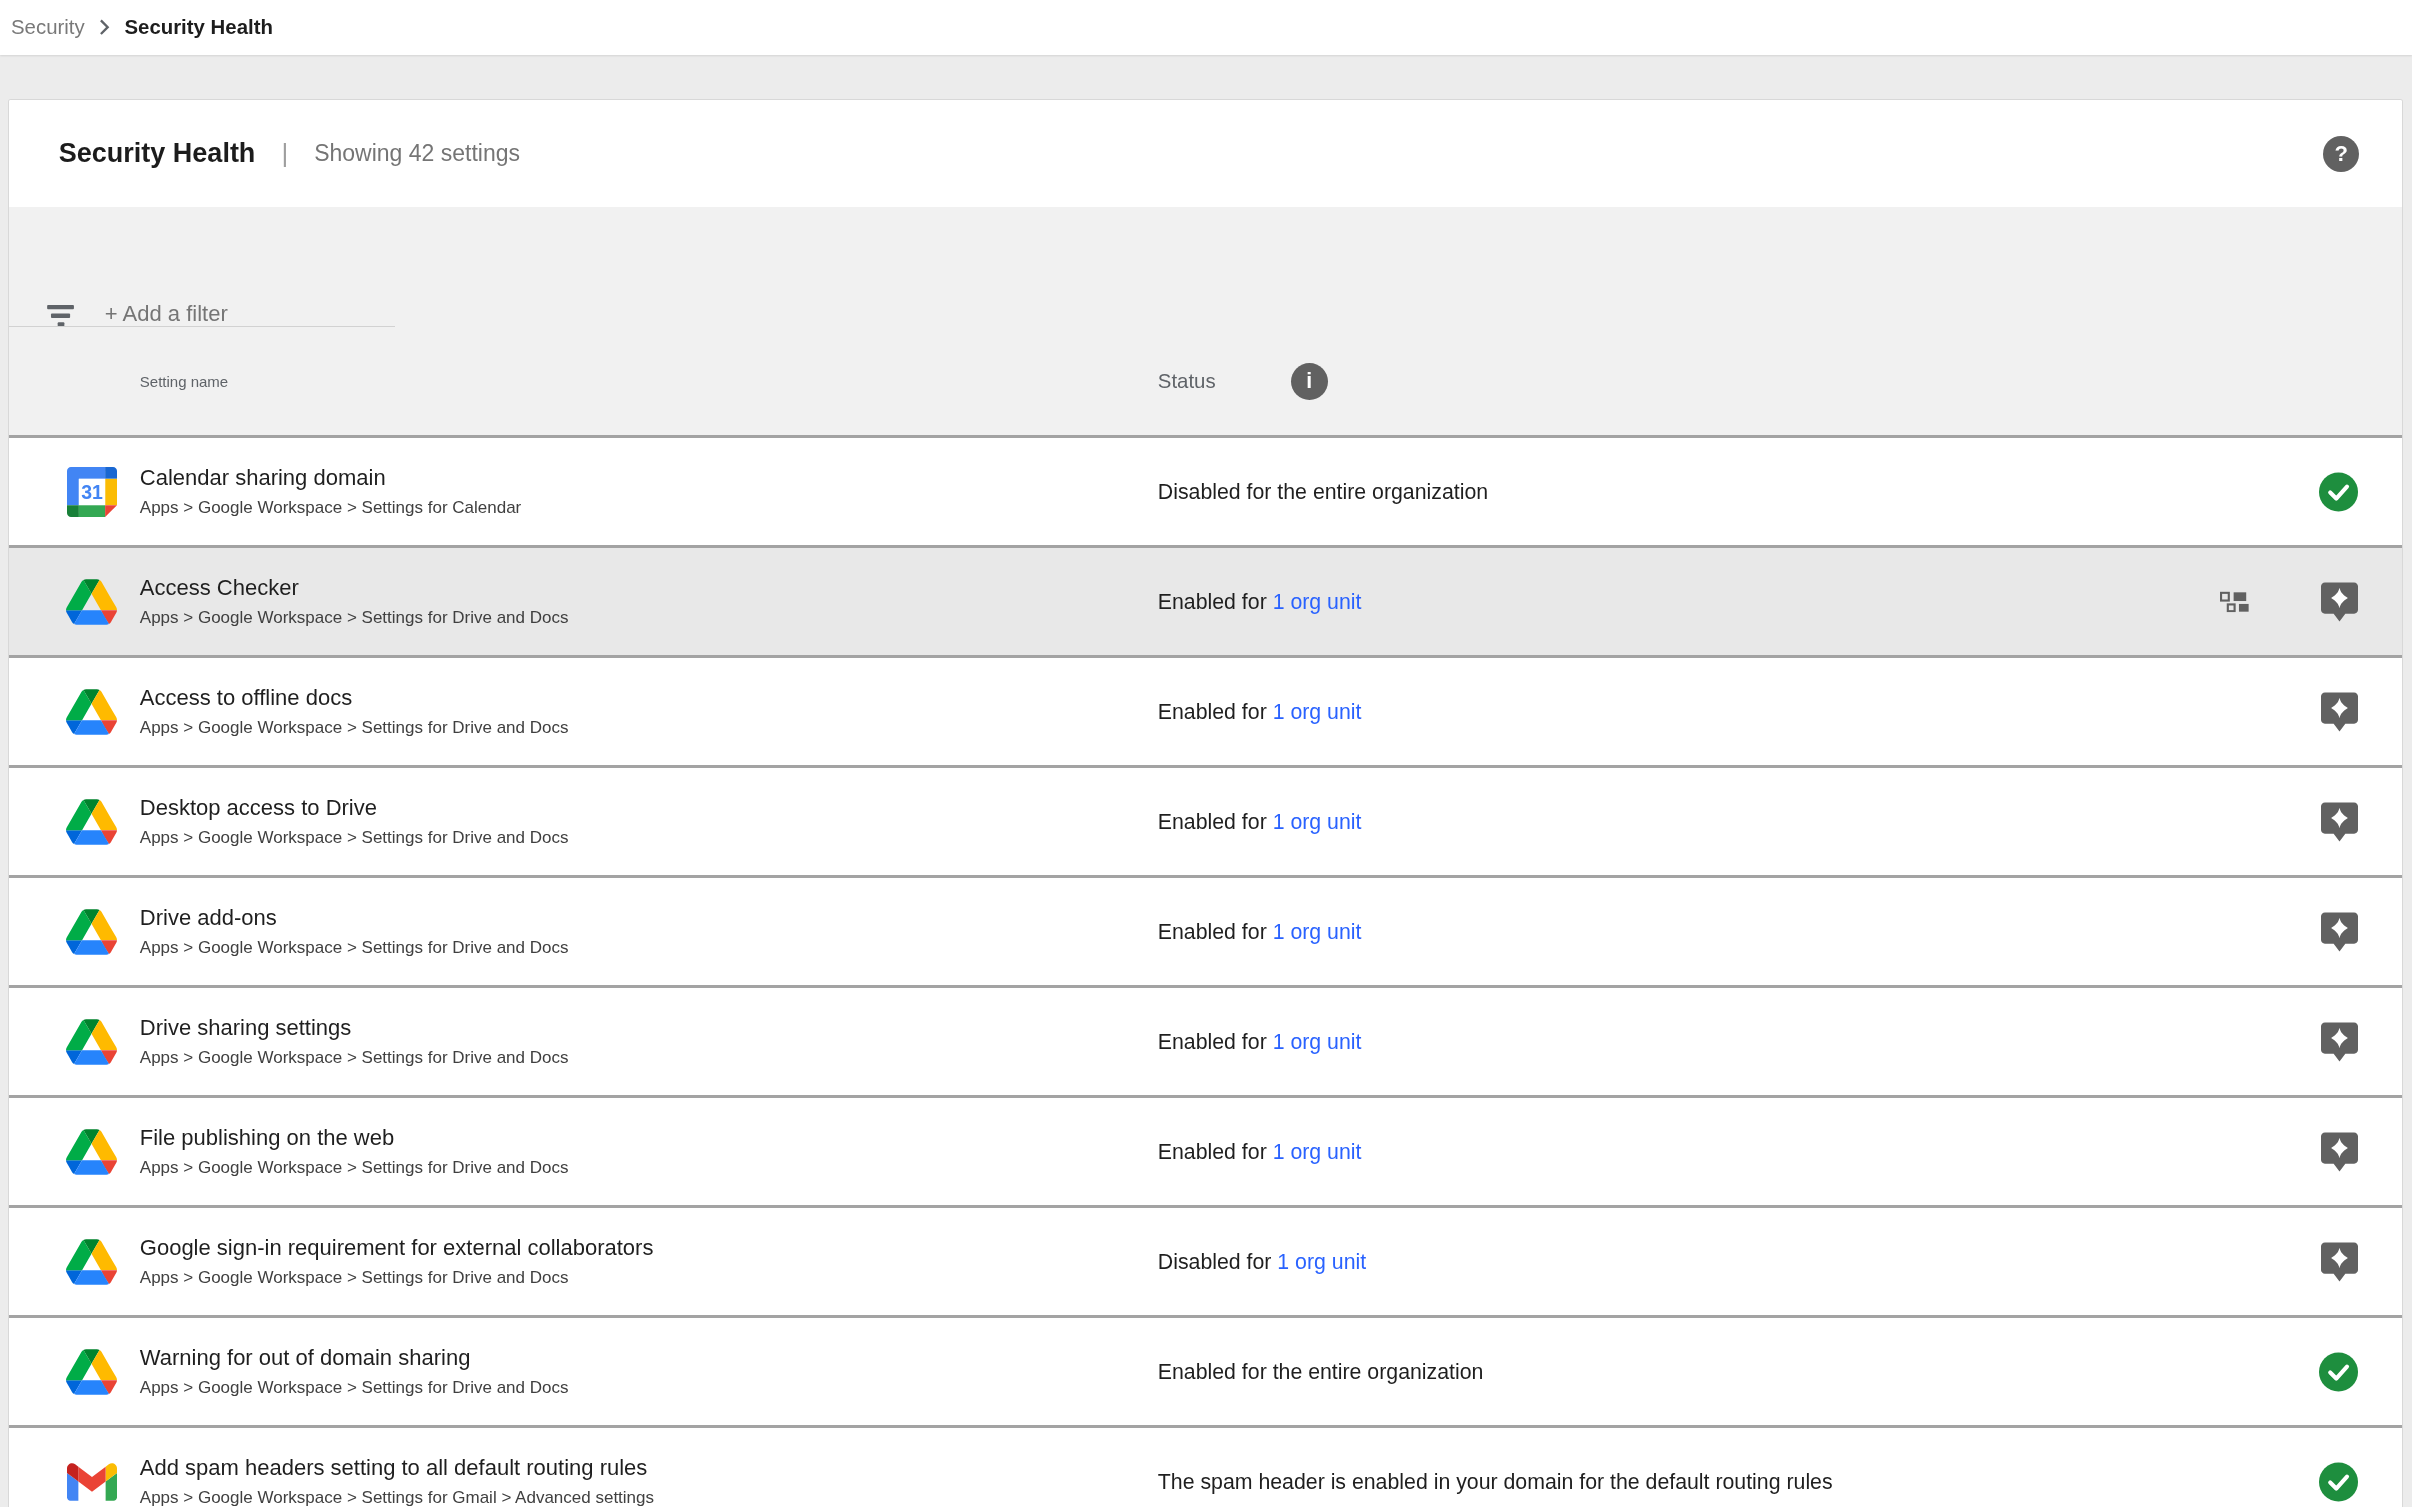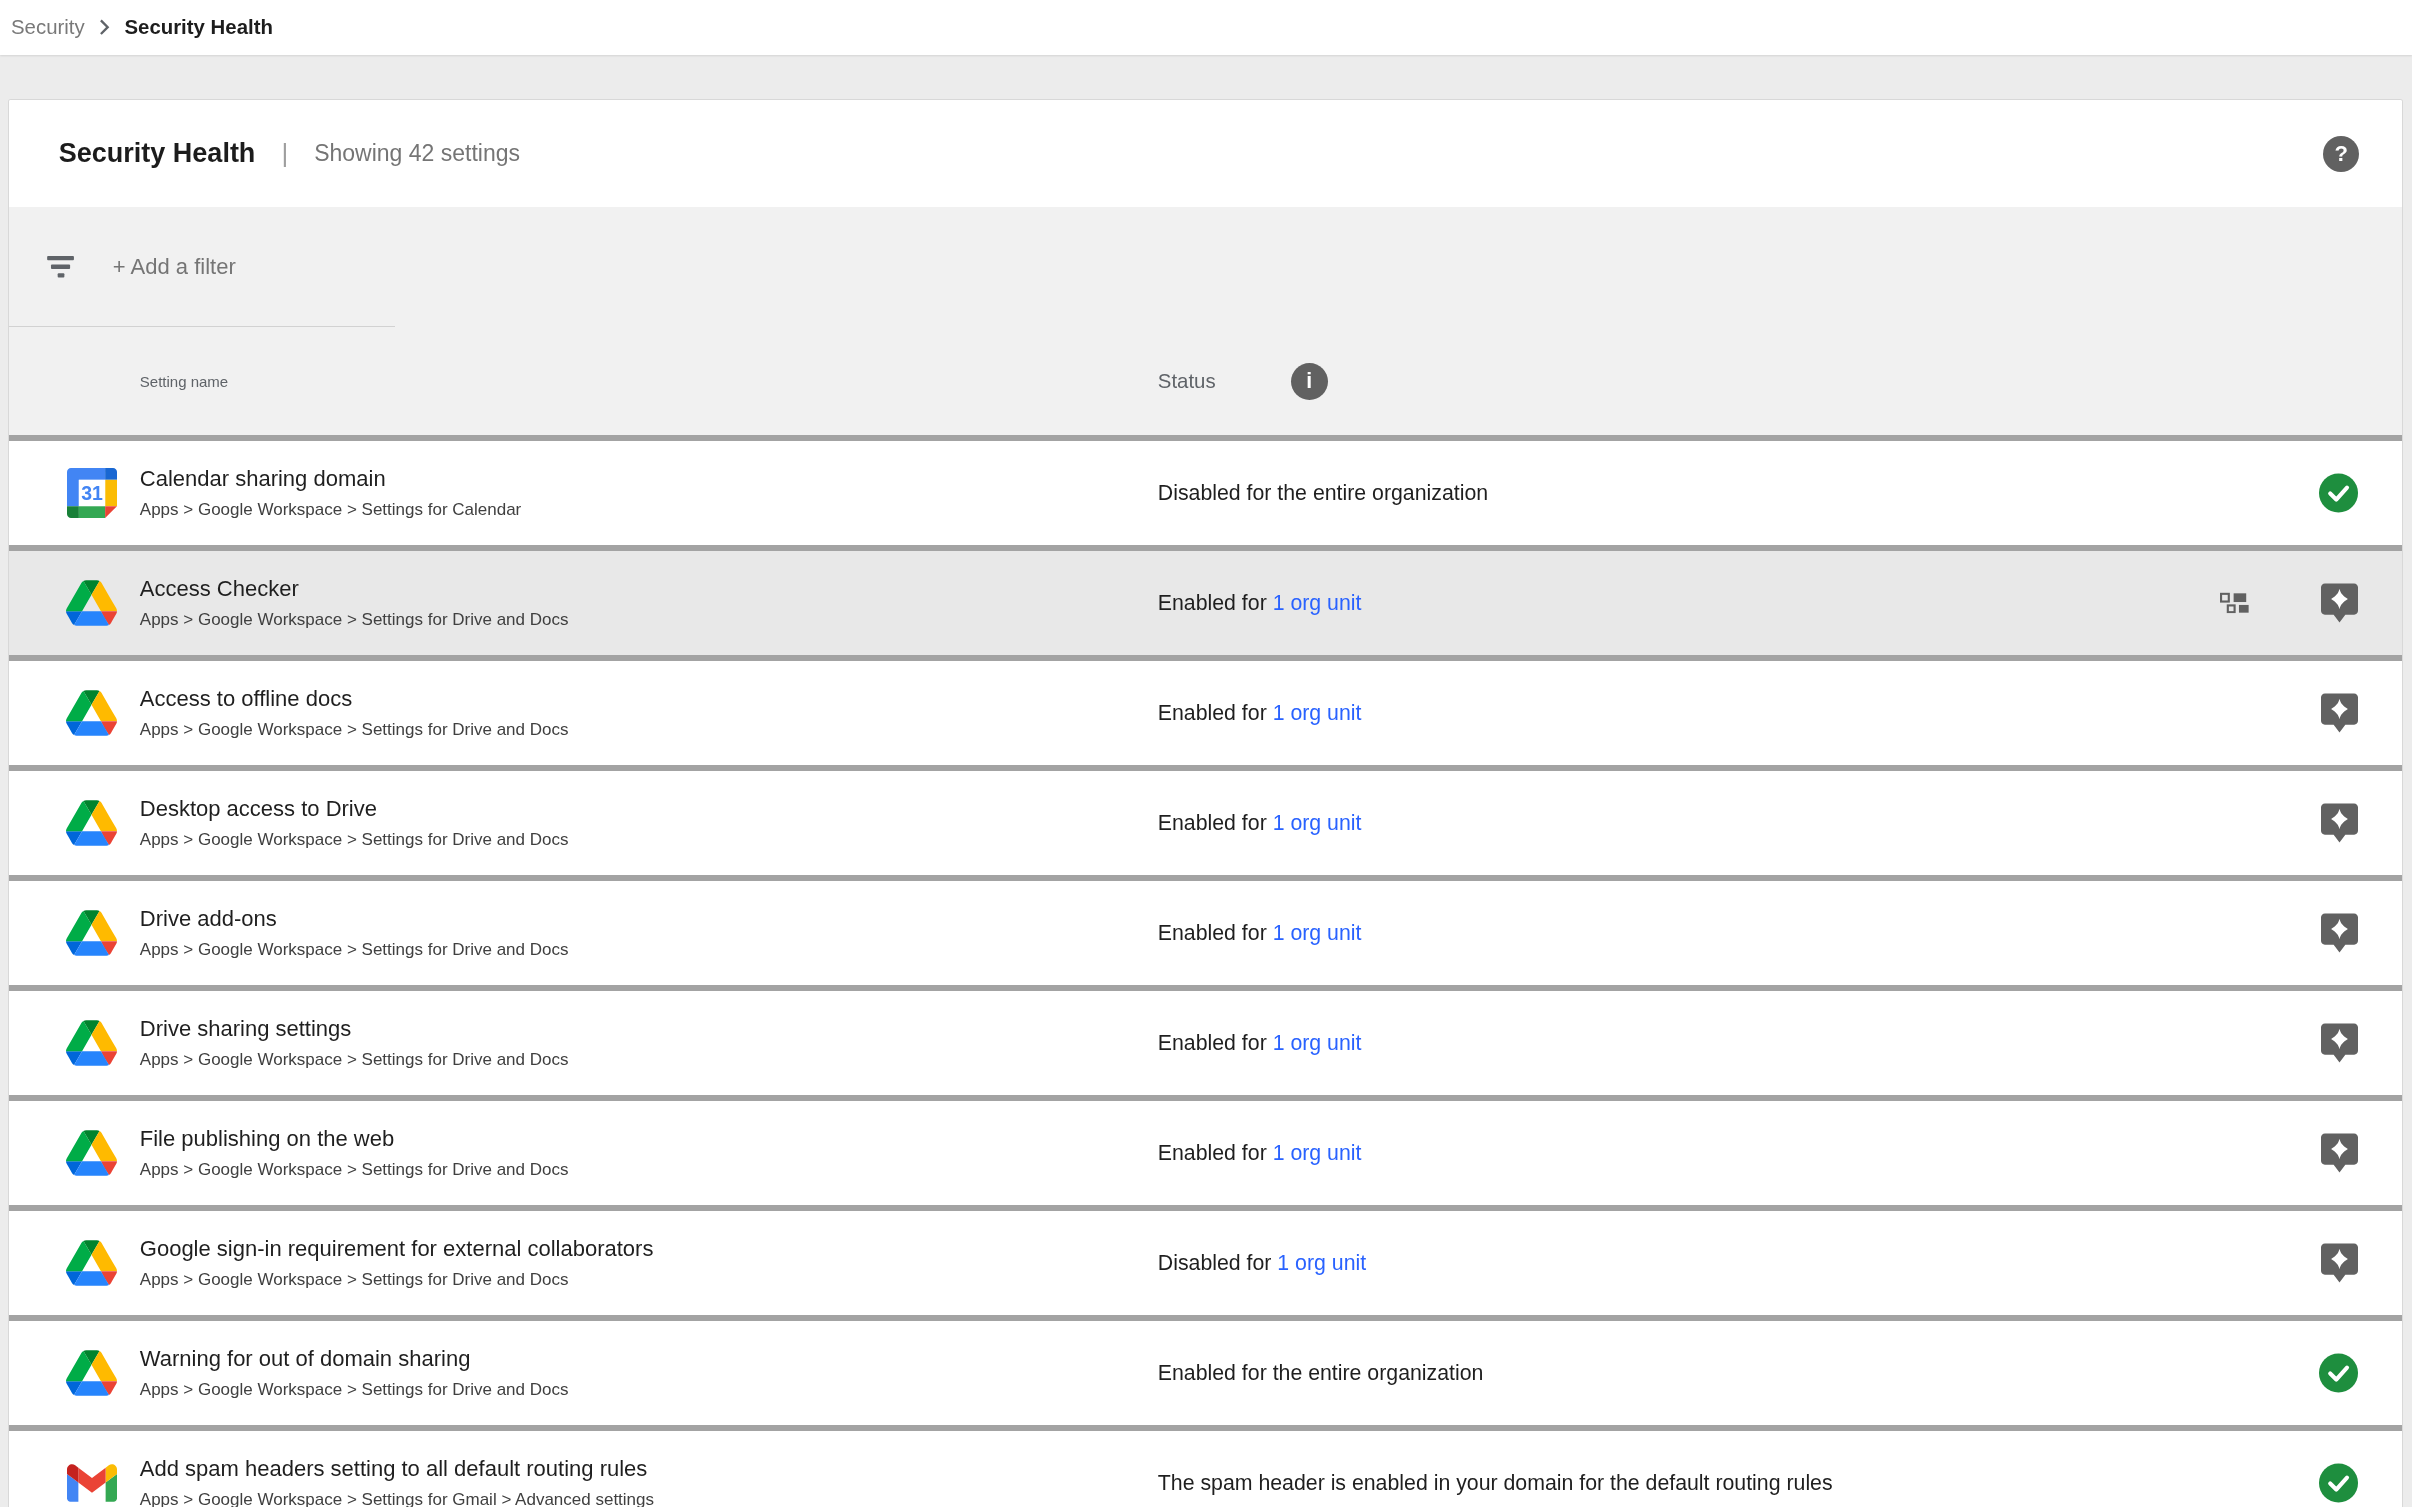--- a/index.html
+++ b/index.html
@@ -39,40 +39,40 @@
   .card-sub { font-size:23px; color:#757575; }
   .help-icon {
     position:absolute; right:43px; top:50%; transform:translateY(-50%);
     width:36px; height:36px; border-radius:50%;
     background:var(--icon-gray); color:#fff;
     display:flex; align-items:center; justify-content:center;
     font-size:22px; font-weight:700; cursor:pointer;
   }
 
   
-  .filter-bar { height:120px; background:#f1f1f1; display:flex; align-items:center; position:relative;gap:8px; }
+  .filter-bar { height:120px; background:#f1f1f1; display:flex; align-items:flex-end; position:relative; }
   .filter-bar::after { content:""; position:absolute; left:0; bottom:0; width:386px; height:1px; background:#d2d2d2; }
   .filter-icon { margin-left:38px; display:flex; cursor:pointer; }
   .add-filter { margin-left:29px; font-size:22px; color:#757575; cursor:pointer; }
 
   
   .table-header { height:108px; background:#f1f1f1; position:relative; display:flex; align-items:center; }
   .th-name { margin-left:131px; font-size:15px; color:#5f6368; }
   .th-status { position:absolute; left:1149px; display:flex; align-items:center; font-size:20.4px; color:#5f6368;gap:36px; }
   .info-icon {
     margin-left:39px; width:37px; height:37px; border-radius:50%;
     background:var(--icon-gray); color:#fff;
     display:flex; align-items:center; justify-content:center;
     font-size:21.3px; font-weight:700; font-style:normal; cursor:pointer;
   }
 
   
   .row {
     height:110px; position:relative; background:#fff;
-    border-top:6px solid #a3a3a3; cursor:pointer;
+    border-top:3px solid #a3a3a3; cursor:pointer;
   }
   .row.highlighted { background:var(--hl); }
   .app-icon { position:absolute; left:56px; top:50%; transform:translateY(-50%); width:54px; height:54px; display:flex; align-items:center; justify-content:center; }
   .cell-name { position:absolute; left:131px; top:50%; transform:translateY(-50%); width:970px; }
   .row-title { font-size:22px; color:#1f1f1f; margin-bottom:7.8px; white-space:nowrap; }
   .row-path { font-size:17px; color:#404040; white-space:nowrap; }
   .cell-status { position:absolute; left:1149px; top:50%; transform:translateY(-50%); font-size:21.3px; color:#1f1f1f; white-space:nowrap; }
   .status-link { color:var(--link); cursor:pointer; }
   .org-tree { position:absolute; right:147px; top:50%; transform:translateY(-50%); display:flex; }
   .trailing { position:absolute; right:43px; top:50%; transform:translateY(-50%); display:flex; }

